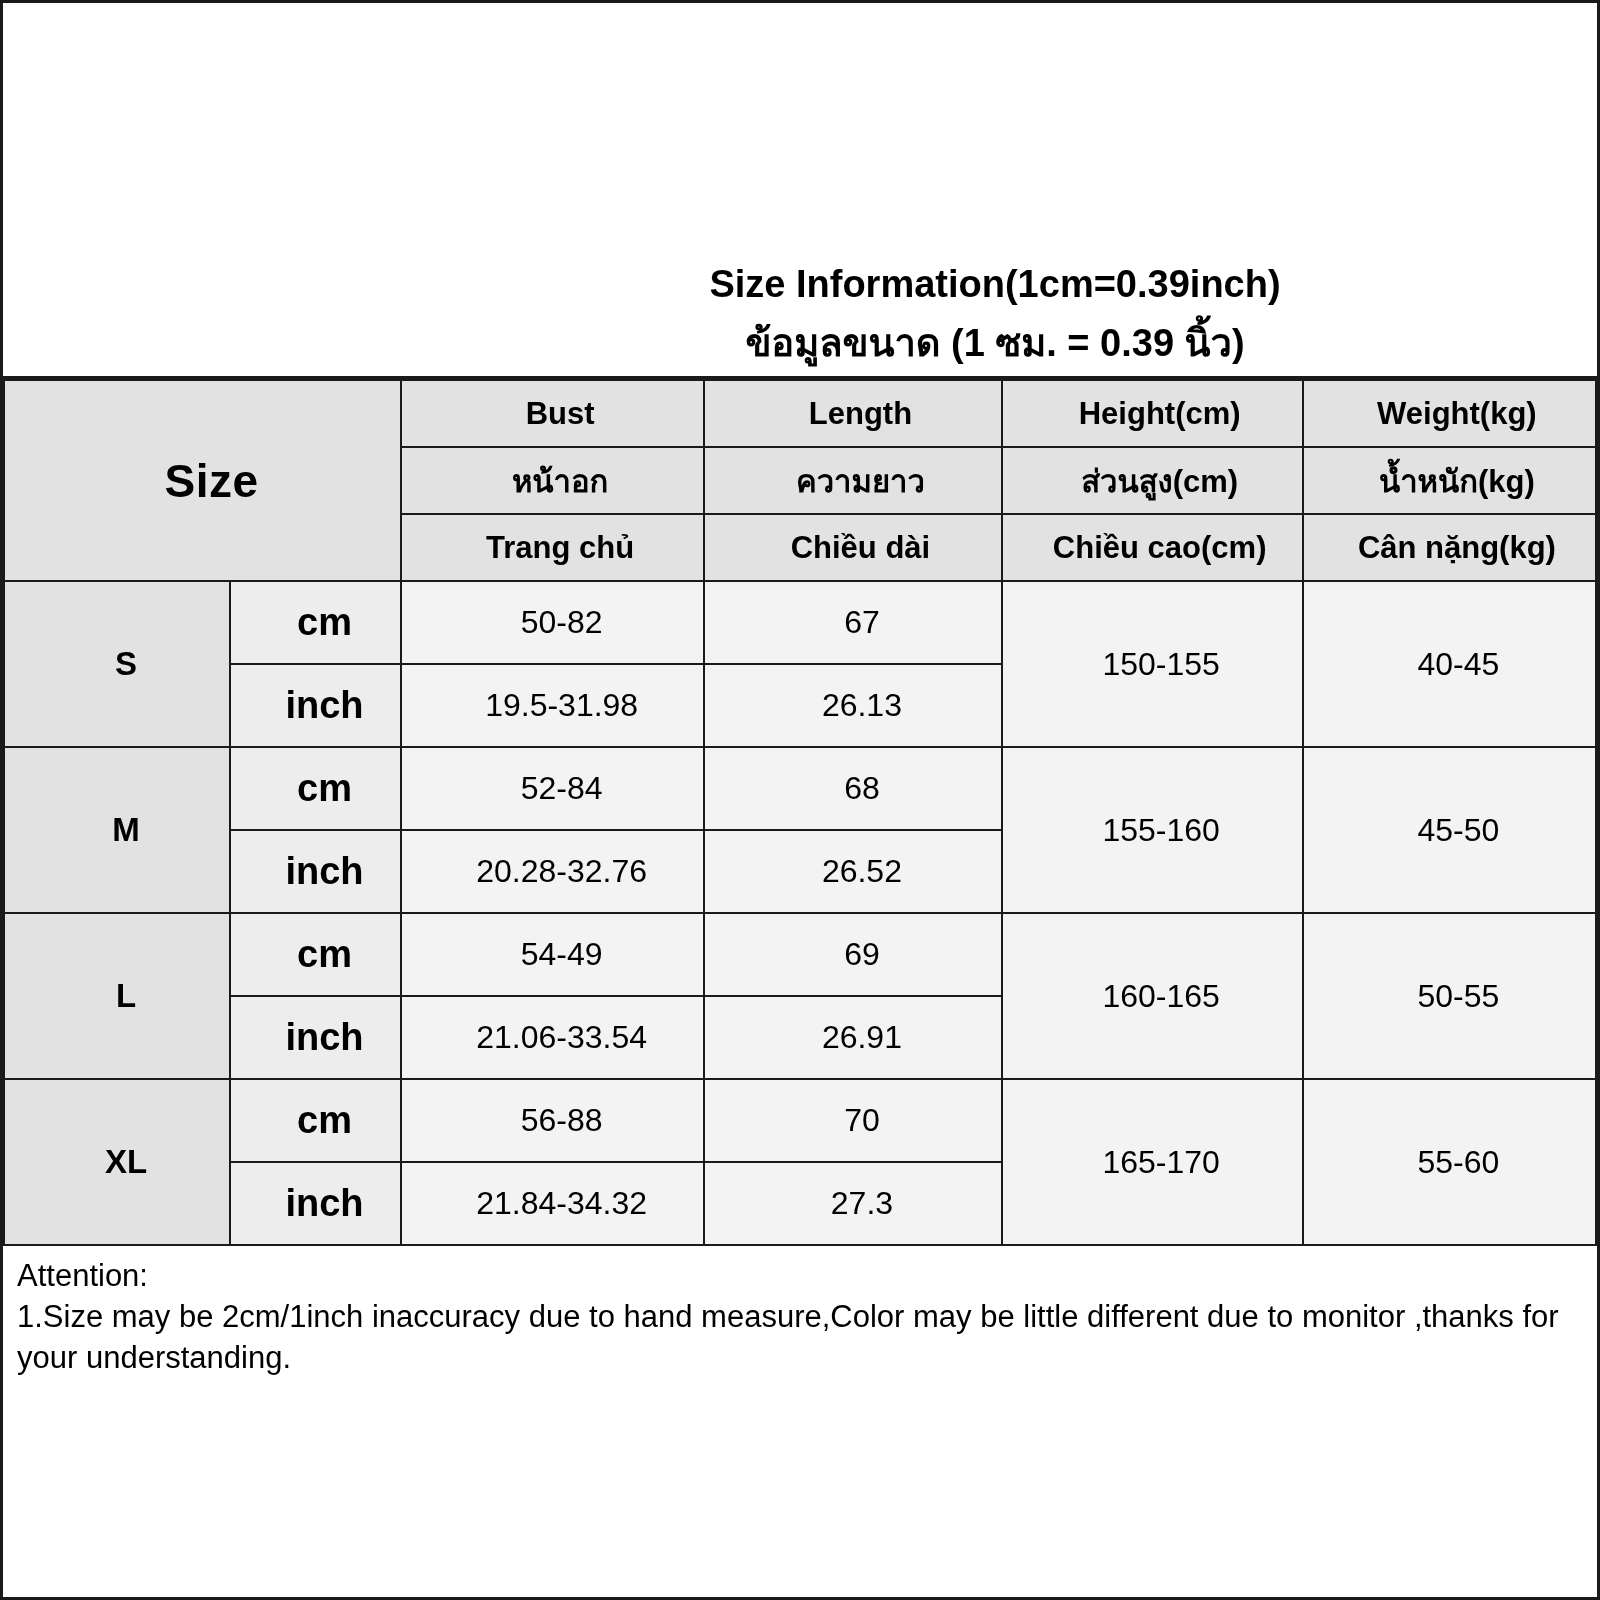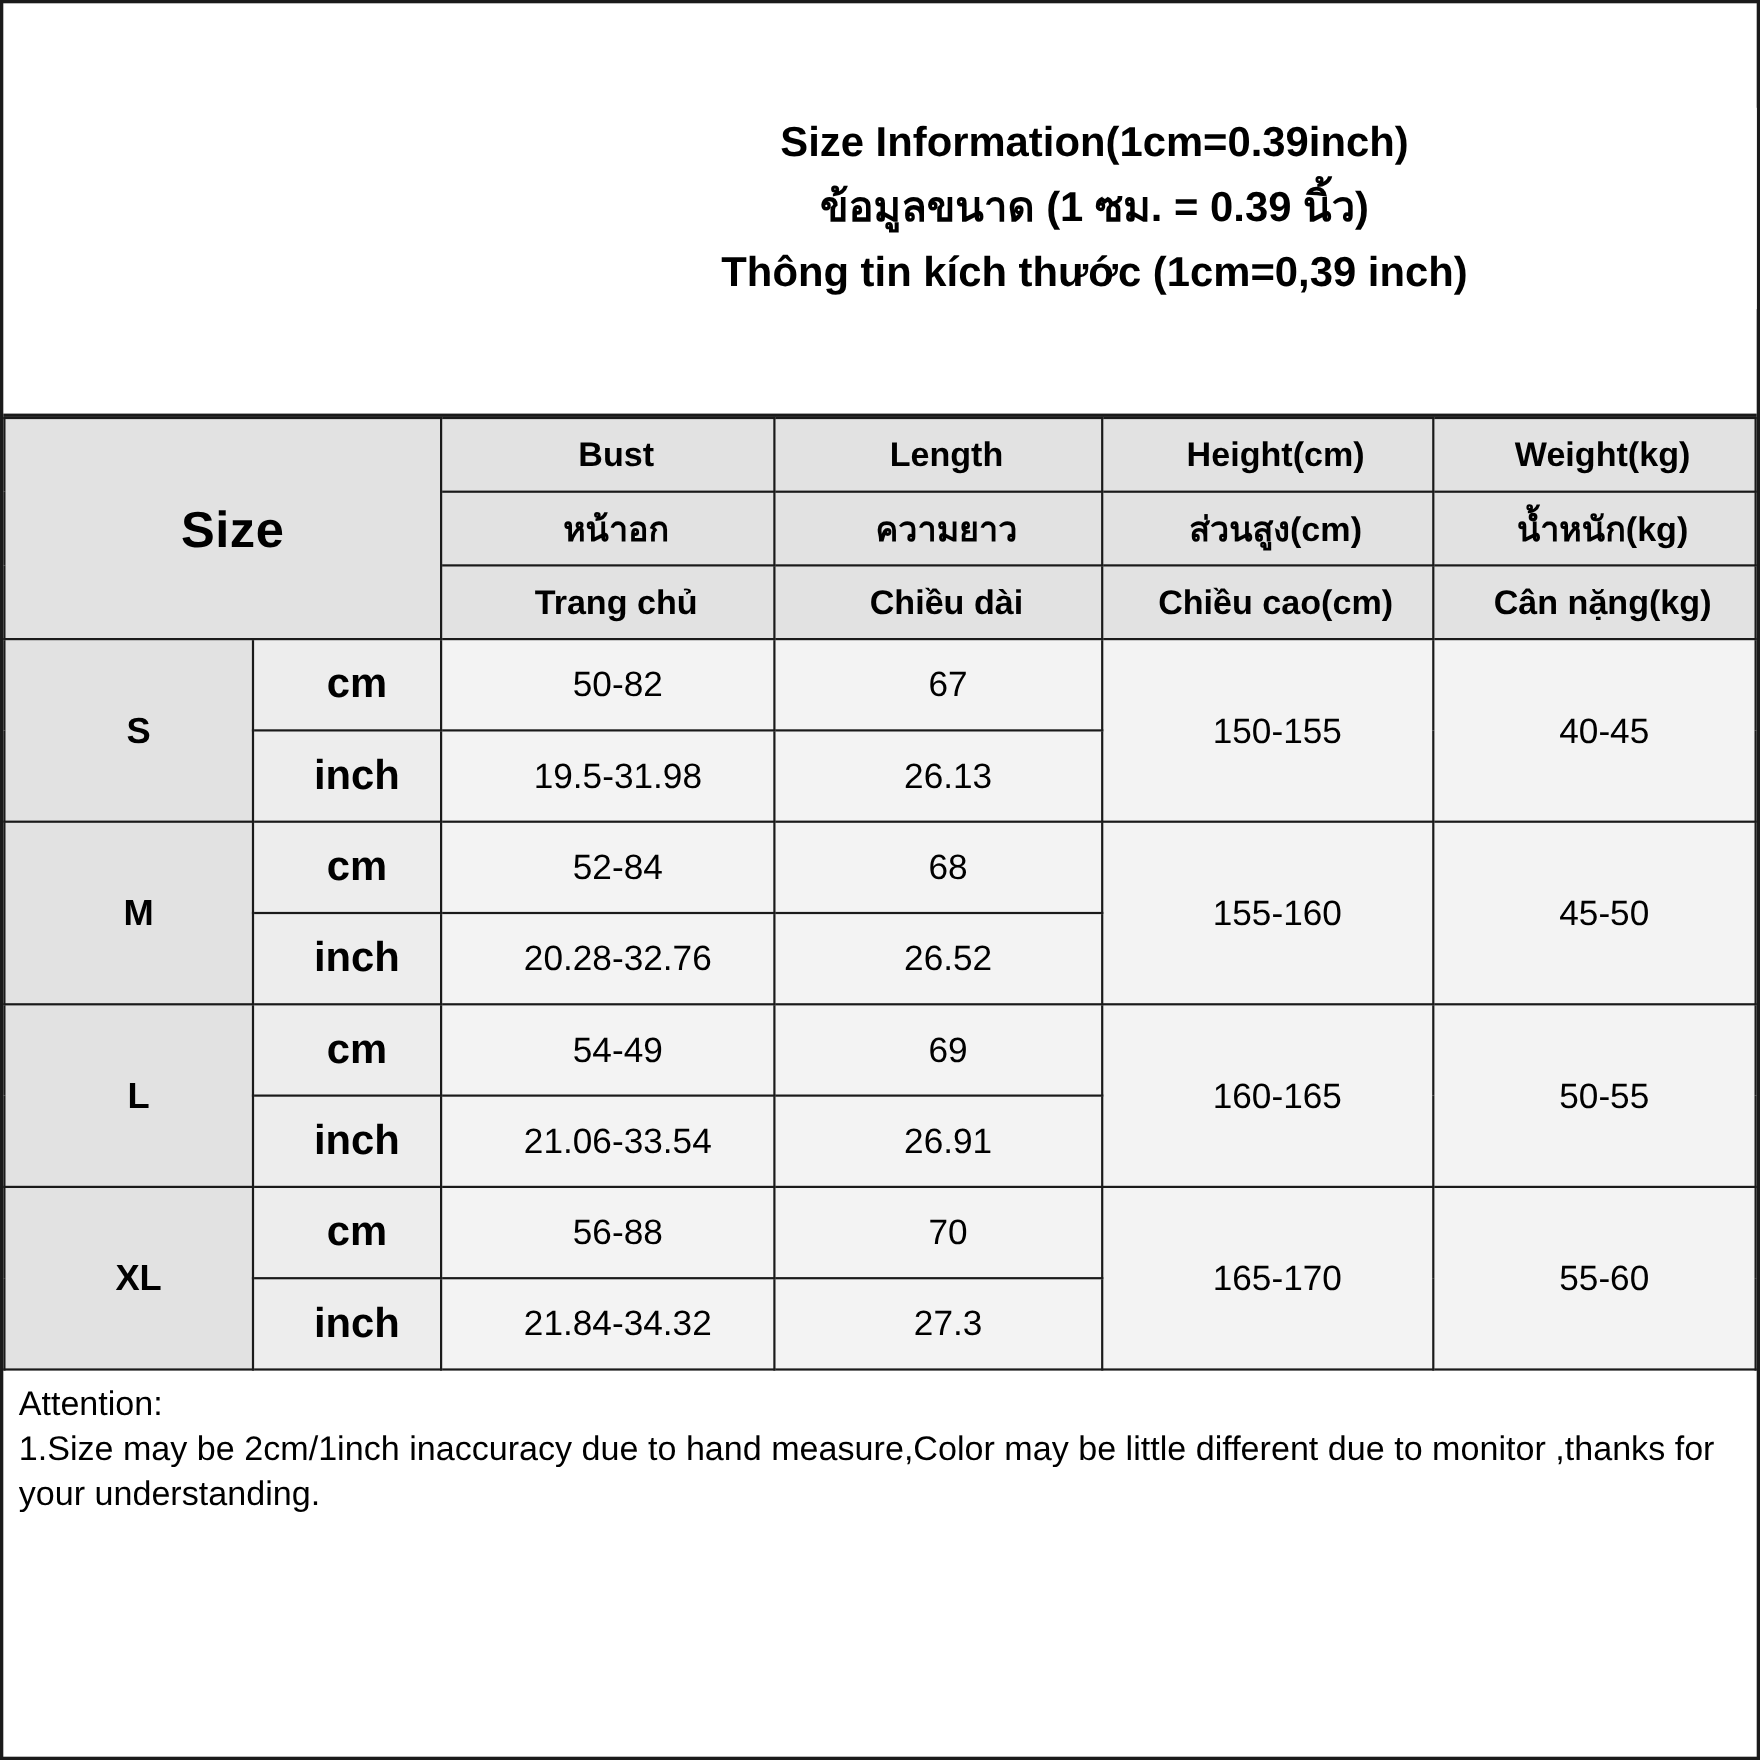--- a/index.html
+++ b/index.html
@@ -11,21 +11,21 @@
   }
   #page {
     width: 1600px; height: 1600px;
     position: relative;
     background: #ffffff;
     border: 3px solid #1a1a1a;
   }
   
   .header-band {
     display: flex;
-    align-items: center;
+    align-items: flex-end;
     border-bottom: 3px solid #1a1a1a;
     height: 376px;
   }
   .photo-cell {
     width: 390px;
     border-right: 3px solid #1a1a1a;
     position: relative;
     overflow: hidden;
     background: #c9c2c5;
   }
@@ -241,21 +241,20 @@
         <div class="belt"></div>
         <div class="skirt"></div>
         <div class="flowers"></div>
         <div class="poster"></div>
       </div>
     </div>
 
     <div class="title-cell">
       <div class="title-line">Size Information(1cm=0.39inch)</div>
       <div class="title-line">ข้อมูลขนาด (1 ซม. = 0.39 นิ้ว)</div>
-      <div class="title-line">Thông tin kích thước (1cm=0,39 inch)</div>
     </div>
   </div>
 
   <table class="size-table">
     <colgroup>
       <col class="col-size-main">
         <col class="col-size-unit">
         <col class="col-bust">
       <col class="col-length">
         <col class="col-height">

